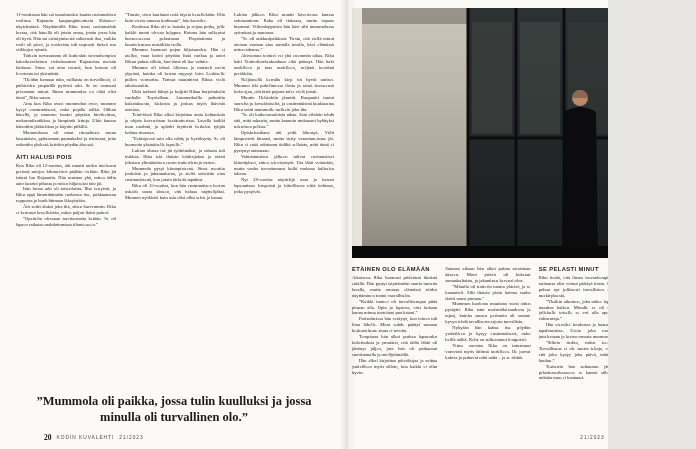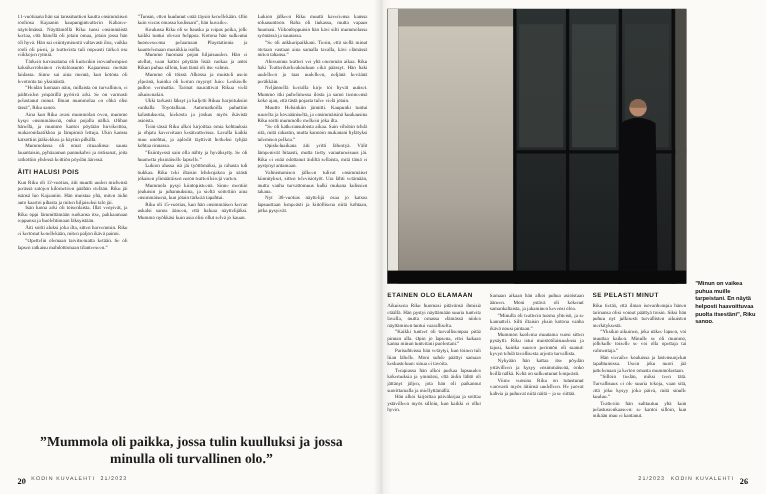--- a/index.html
+++ b/index.html
@@ -1,39 +1,39 @@
 <!DOCTYPE html>
 <html lang="fi"><head>
 <meta charset="utf-8">
 <style>
   * { margin:0; padding:0; box-sizing:border-box; }
   html,body { background:#e8e6e2; }
   body { font-family:"Liberation Serif", serif; }
-  .spread { position:relative; width:696px; height:449px; background:#fbfaf7; overflow:hidden; }
+  .spread { position:relative; width:608px; height:449px; background:#fbfaf7; overflow:hidden; }
   .page { position:absolute; top:0; height:100%; }
   #left-page  { left:0;   width:348px; }
   #right-page { left:348px; width:348px; }
 
   .cols { position:absolute; display:flex; }
   #left-cols  { left:16px; top:12px;  width:318px; height:374px; gap:9px; }
   #right-cols { left:4px;  top:266px; width:272px; height:168px; gap:8px; }
   .col { flex:1 1 0; overflow:hidden; }
 
   .plist p { font-size:4.6px; line-height:5.9px; text-align:justify; color:#262626; }
   .plist p + p { text-indent:7px; }
 
   .section-heading { font-family:"Liberation Sans", sans-serif; font-weight:700;
     font-size:5.8px; letter-spacing:.4px; color:#1e1c1a; margin:6px 0 3px; text-transform:uppercase; }
   .col > .section-heading:first-child { margin-top:0; }
 
   #pull-quote { position:absolute; left:26px; right:26px; top:394px; text-align:center;
     font-family:"Liberation Serif", serif; font-weight:700; font-size:12.5px; line-height:15.5px; color:#1d1b19; }
 
   .folio { position:absolute; bottom:7px; font-family:"Liberation Sans", sans-serif;
-    font-size:4.8px; letter-spacing:1px; color:#4a4a4a; display:flex; align-items:flex-start; gap:5px; }
+    font-size:4.8px; letter-spacing:1px; color:#4a4a4a; display:flex; align-items:center; gap:5px;margin-left:28px; }
   #left-folio  { left:16px; }
   #right-folio { right:16px; }
   .folio .pagenum { font-family:"Liberation Serif", serif; font-size:7.5px; font-weight:700; color:#101010; letter-spacing:0; }
 
   #photo { position:absolute; left:4px; top:8px; width:272px; height:250px; background:#141416; overflow:hidden; }
   #photo svg { display:block; }
 
   #sidebar-quote { position:absolute; left:284px; top:255px; width:58px;
     font-family:"Liberation Sans", sans-serif; font-weight:700; font-size:5.2px; line-height:7px; color:#151515; }
 

